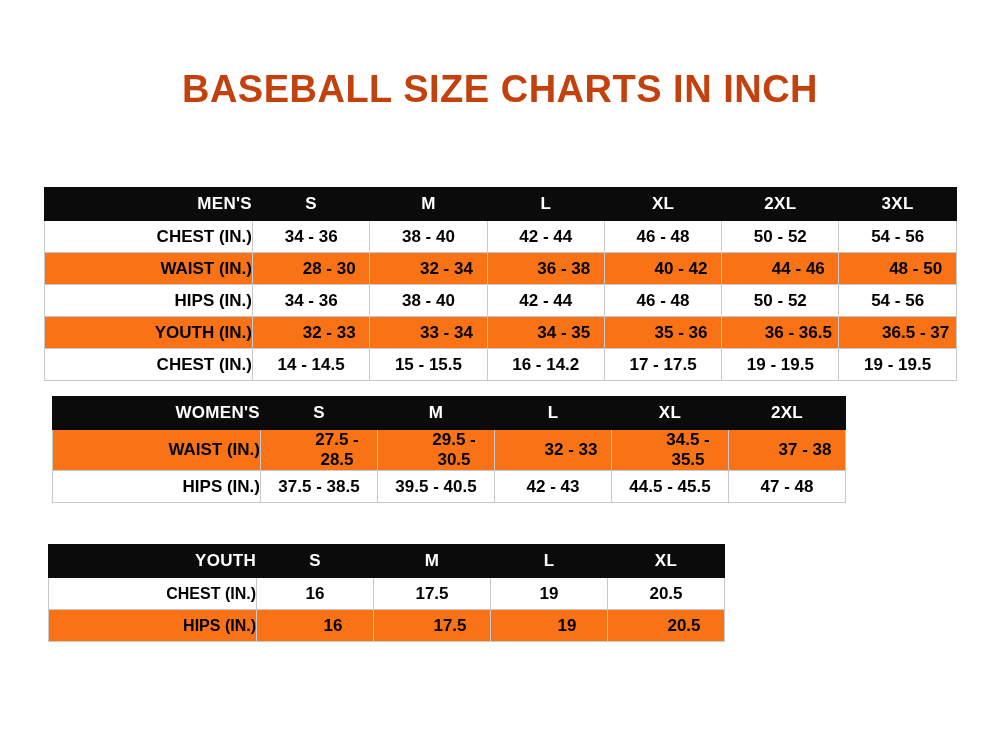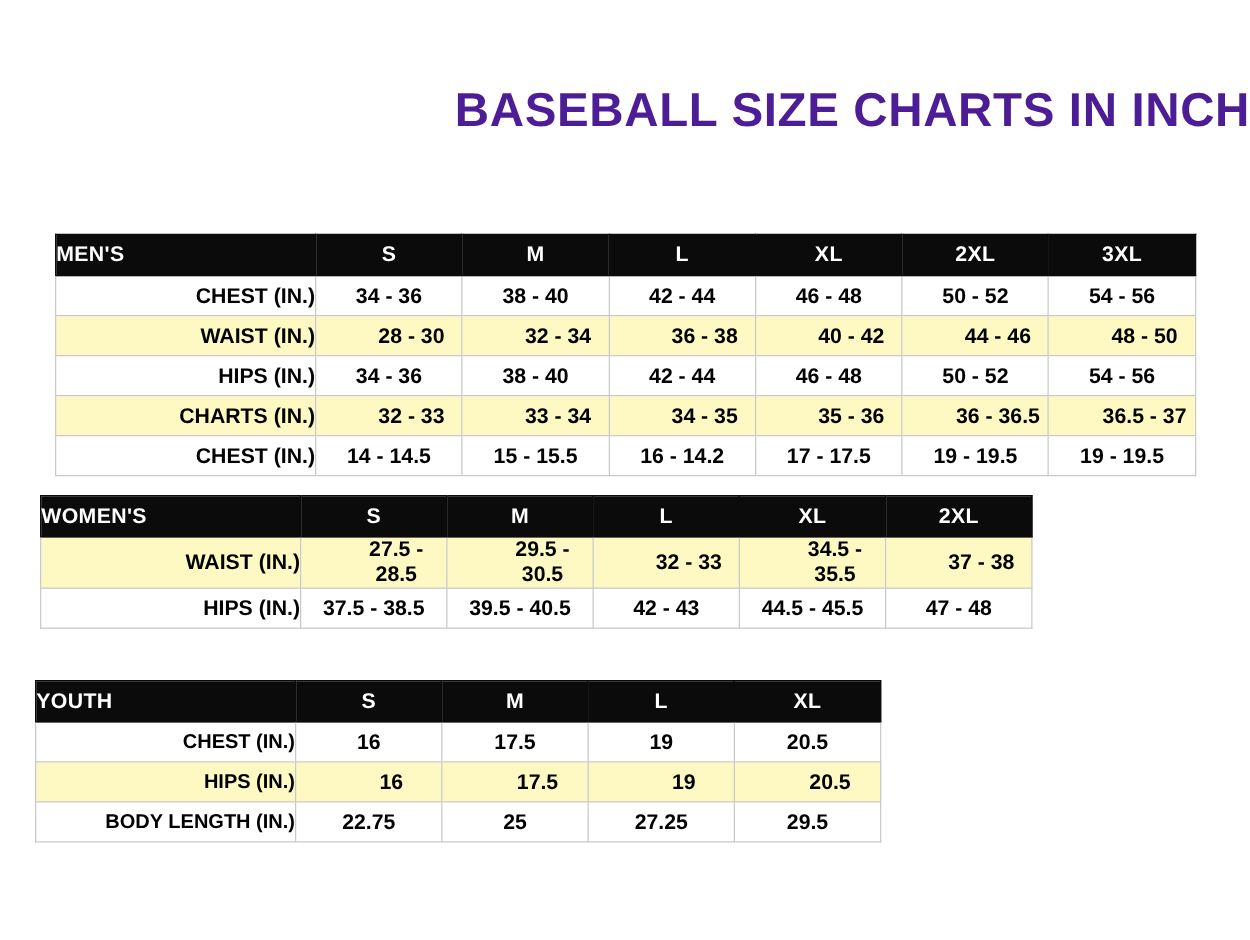--- a/index.html
+++ b/index.html
@@ -18,25 +18,25 @@
     position: relative;
     width: 1000px;
     height: 752px;
     box-sizing: border-box;
   }
   .title {
     position: absolute;
     top: 68px;
     left: 0;
     width: 1000px;
-    text-align: right;
+    text-align: center;
     font-size: 38px;
     font-weight: bold;
     letter-spacing: 0.5px;
-    color: #4c1d95;
+    color: #c2410c;
   }
 
   .chart {
     position: absolute;
     border-collapse: collapse;
     table-layout: fixed;
   }
   .chart td, .chart th {
     border: 1px solid #c9c9c9;
     text-align: center;
@@ -49,53 +49,53 @@
   }
   .chart thead th {
     background: #0b0b0b;
     color: #ffffff;
     border: 1px solid #0b0b0b;
     font-size: 17px;
     height: 32px;
     letter-spacing: 0.3px;
   }
   .chart thead th.rowlabel {
-    text-align: left;
+    text-align: right;
   }
   .chart tbody tr.alt td {
-    background: #fef9c3;
+    background: #f97316;
     padding-left: 36px;
   }
   .chart td.rowlabel {
     text-align: right;
     font-size: 17px;
   }
 
   
   #chart-mens {
     top: 187px;
     left: 44px;
     width: 912px;
   }
   #chart-mens col.c0 { width: 208px; }
   #chart-mens col.cx { width: 117.3px; }
 
   
   #chart-womens {
     top: 396px;
-    left: 32px;
+    left: 52px;
     width: 793px;
   }
   #chart-womens col.c0 { width: 208px; }
   #chart-womens col.cx { width: 117px; }
 
   
   #chart-youth {
     top: 544px;
-    left: 28px;
+    left: 48px;
     width: 677px;
   }
   #chart-youth col.c0 { width: 208px; }
   #chart-youth col.cx { width: 117px; }
   #chart-youth td.rowlabel { font-size: 16px; }
 </style>
 </head>
 <body>
 
 <div class="page">
@@ -145,21 +145,21 @@
       <tr>
         <td class="rowlabel">HIPS (IN.)</td>
         <td>34 - 36</td>
         <td>38 - 40</td>
         <td>42 - 44</td>
         <td>46 - 48</td>
         <td>50 - 52</td>
         <td>54 - 56</td>
       </tr>
       <tr class="alt">
-        <td class="rowlabel">CHARTS (IN.)</td>
+        <td class="rowlabel">YOUTH (IN.)</td>
         <td>32 - 33</td>
         <td>33 - 34</td>
         <td>34 - 35</td>
         <td>35 - 36</td>
         <td>36 - 36.5</td>
         <td>36.5 - 37</td>
       </tr>
       <tr>
         <td class="rowlabel">CHEST (IN.)</td>
         <td>14 - 14.5</td>
@@ -236,23 +236,16 @@
         <td>19</td>
         <td>20.5</td>
       </tr>
       <tr class="alt">
         <td class="rowlabel">HIPS (IN.)</td>
         <td>16</td>
         <td>17.5</td>
         <td>19</td>
         <td>20.5</td>
       </tr>
-      <tr>
-        <td class="rowlabel">BODY LENGTH (IN.)</td>
-        <td>22.75</td>
-        <td>25</td>
-        <td>27.25</td>
-        <td>29.5</td>
-      </tr>
     </tbody>
   </table>
 
 </div>
 
 </body></html>

